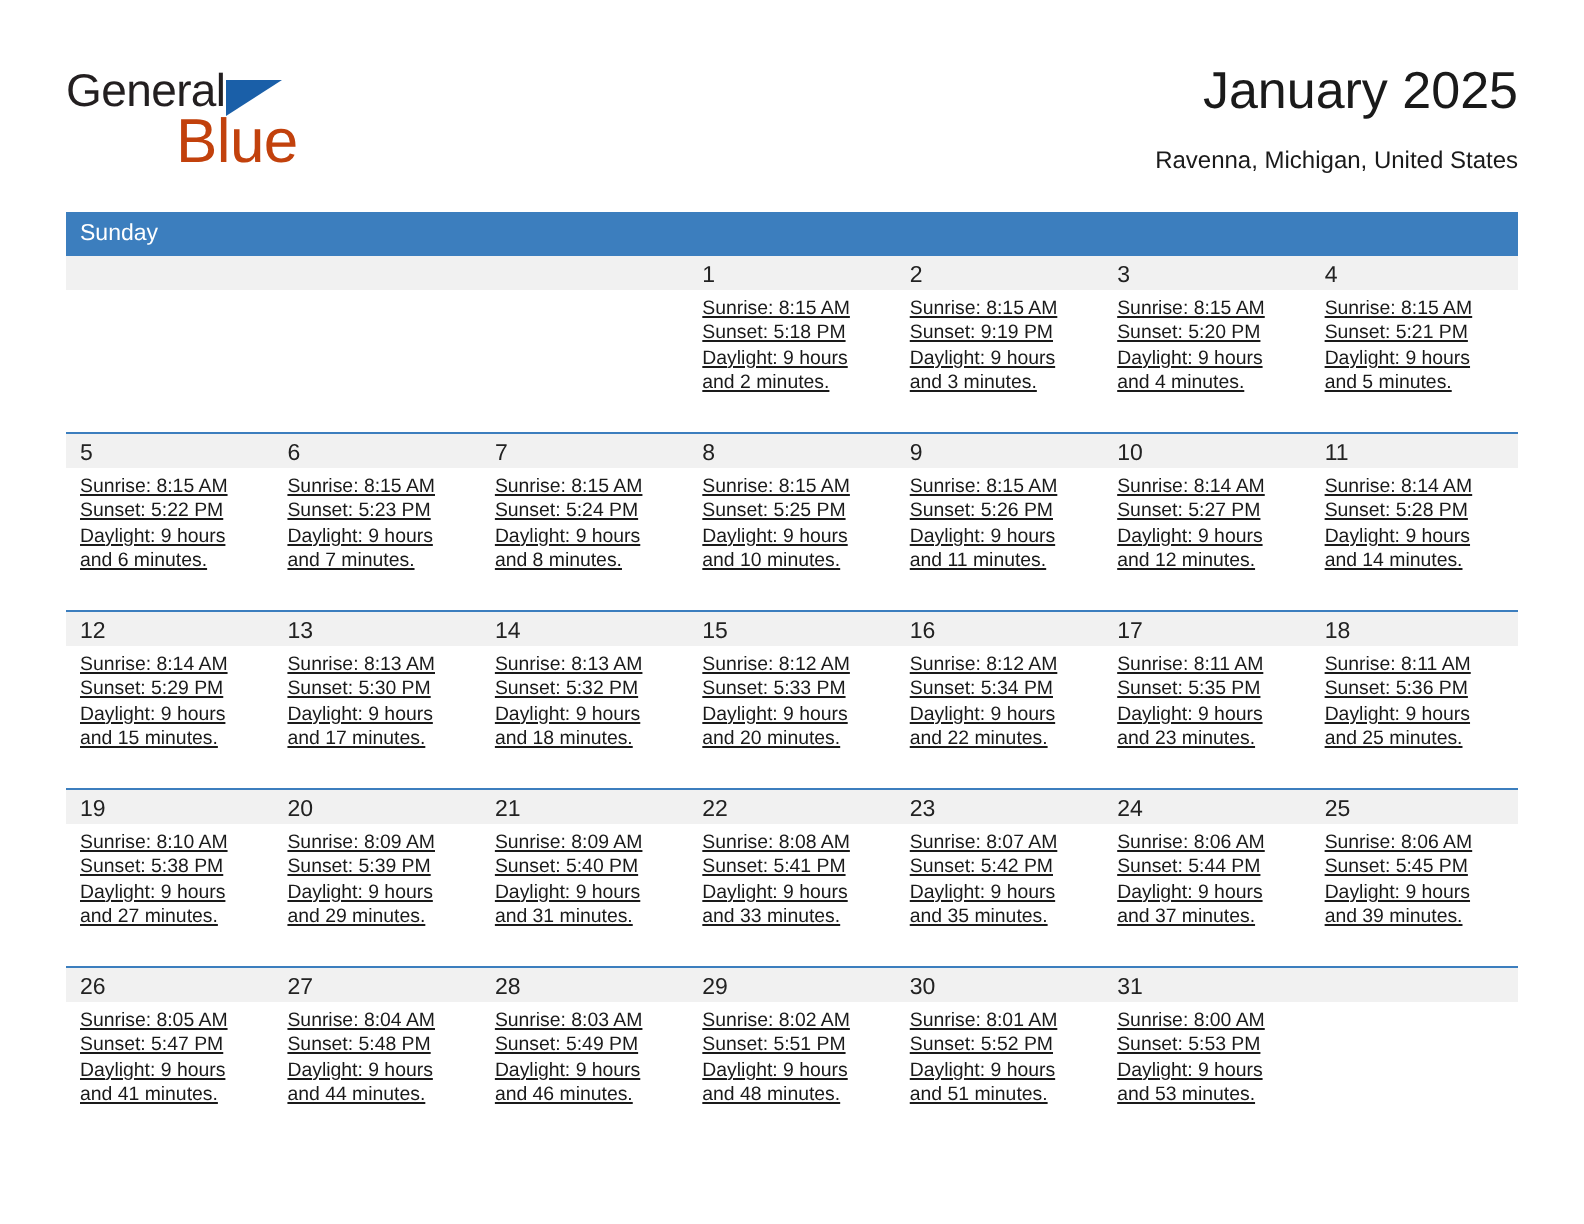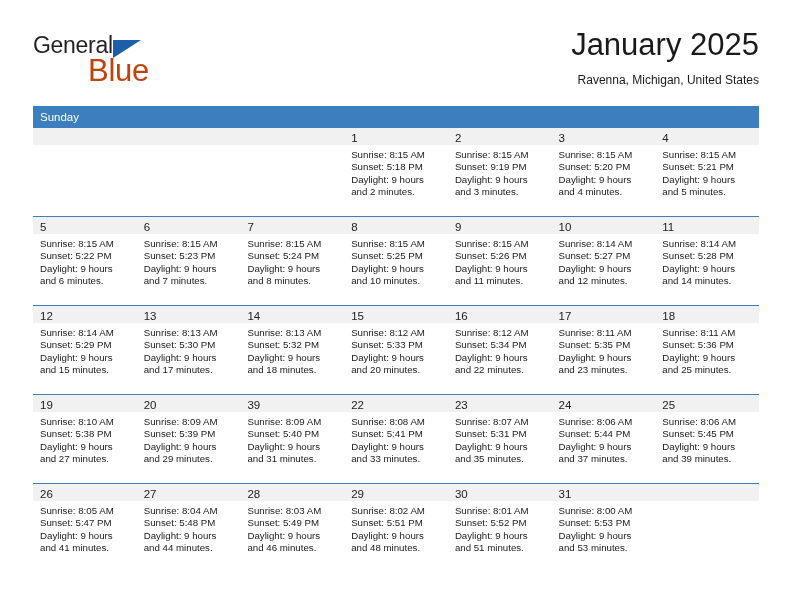--- a/index.html
+++ b/index.html
@@ -65,21 +65,21 @@
     border-bottom: 18px solid transparent;
   }
 
   .title-block {
     position: absolute;
     right: 0;
     top: 0;
     text-align: right;
   }
   .cal-title {
-    font-size: 31px;
+    font-size: 26px;
     color: #1a1a1a;
     line-height: 34px;
     white-space: nowrap;
     font-weight: normal;
     margin: 0;
   }
   .cal-location {
     font-size: 12px;
     color: #1a1a1a;
     line-height: 20px;
@@ -134,20 +134,21 @@
   .day-num {
     font-size: 11.5px;
     line-height: 17px;
     color: #222222;
   }
   .day-info {
     padding: 4px 6px 0 7px;
     font-size: 9.7px;
     line-height: 12.4px;
     color: #1a1a1a;
+    text-decoration: underline;
   }
   .day-info div {
     white-space: nowrap;
   }
 </style>
 </head>
 <body>
 
 <div class="page">
 
@@ -369,42 +370,42 @@
           <div class="day">
             <div class="day-num-band"><span class="day-num">20</span></div>
             <div class="day-info">
               <div>Sunrise: 8:09 AM</div>
               <div>Sunset: 5:39 PM</div>
               <div>Daylight: 9 hours</div>
               <div>and 29 minutes.</div>
             </div>
           </div>
           <div class="day">
-            <div class="day-num-band"><span class="day-num">39</span></div>
+            <div class="day-num-band"><span class="day-num">21</span></div>
             <div class="day-info">
               <div>Sunrise: 8:09 AM</div>
               <div>Sunset: 5:40 PM</div>
               <div>Daylight: 9 hours</div>
               <div>and 31 minutes.</div>
             </div>
           </div>
           <div class="day">
             <div class="day-num-band"><span class="day-num">22</span></div>
             <div class="day-info">
               <div>Sunrise: 8:08 AM</div>
               <div>Sunset: 5:41 PM</div>
               <div>Daylight: 9 hours</div>
               <div>and 33 minutes.</div>
             </div>
           </div>
           <div class="day">
             <div class="day-num-band"><span class="day-num">23</span></div>
             <div class="day-info">
               <div>Sunrise: 8:07 AM</div>
-              <div>Sunset: 5:31 PM</div>
+              <div>Sunset: 5:42 PM</div>
               <div>Daylight: 9 hours</div>
               <div>and 35 minutes.</div>
             </div>
           </div>
           <div class="day">
             <div class="day-num-band"><span class="day-num">24</span></div>
             <div class="day-info">
               <div>Sunrise: 8:06 AM</div>
               <div>Sunset: 5:44 PM</div>
               <div>Daylight: 9 hours</div>

